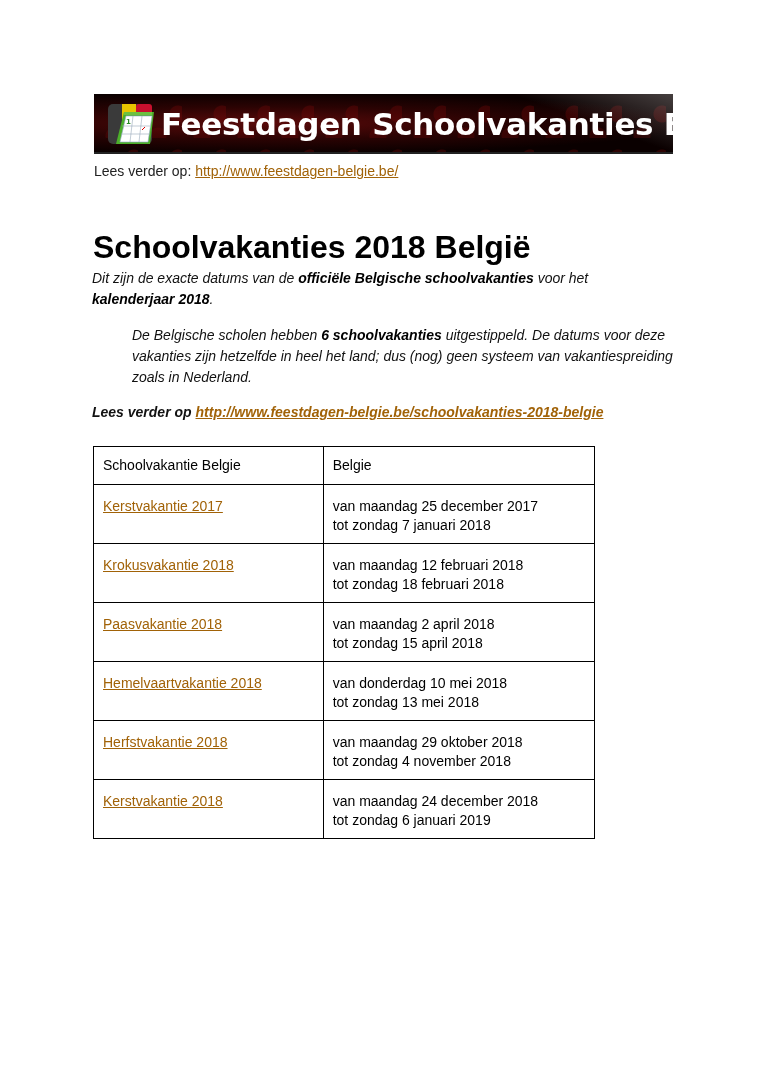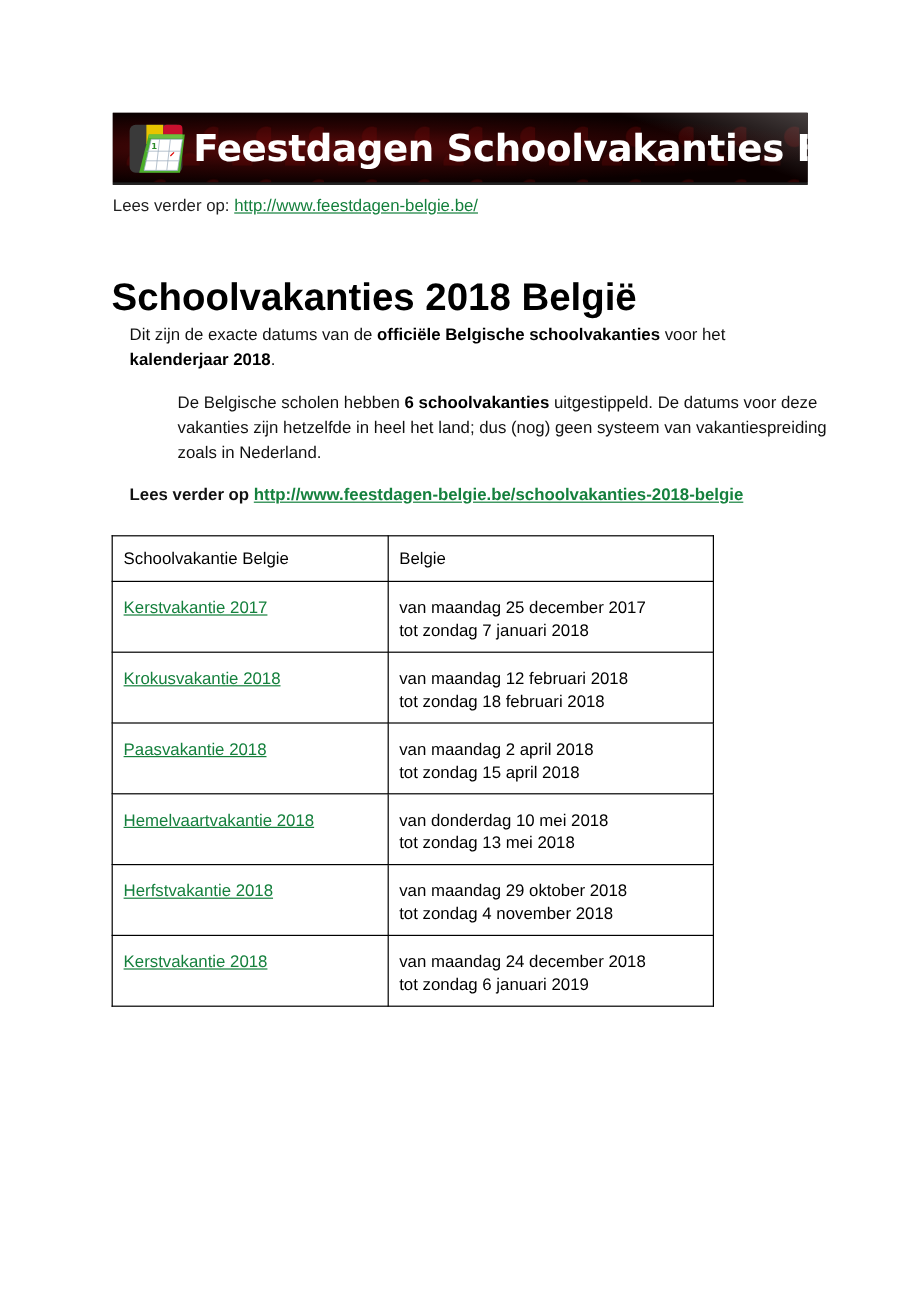--- a/index.html
+++ b/index.html
@@ -14,23 +14,23 @@
               radial-gradient(circle at 40px 20px, rgba(120,10,10,.6) 0 8px, transparent 9px),
               radial-gradient(circle at 20px 42px, rgba(120,10,10,.5) 0 8px, transparent 9px);
             background-size: 44px 44px; opacity: .55; }
   .banner::after { content: ""; position: absolute; right: 0; top: 0; bottom: 0; width: 200px;
             background: linear-gradient(200deg, rgba(180,180,180,.35) 0%, rgba(0,0,0,0) 45%); }
   .banner-icon { position: absolute; left: 12px; top: 6px; width: 52px; height: 50px; z-index: 2; }
   .banner-title { position: absolute; left: 67px; top: 12px; z-index: 2; color: #fff;
             font-family: "DejaVu Sans", sans-serif; font-weight: bold; font-size: 31px;
             letter-spacing: -0.3px; white-space: nowrap; }
   .lees1 { position: absolute; left: 94px; top: 163px; font-size: 14px; color: #222; }
-  a, .link { color: #15803d; text-decoration: underline; }
+  a, .link { color: #a16207; text-decoration: underline; }
   h1 { position: absolute; left: 93px; top: 229px; margin: 0; font-size: 32px; font-weight: bold; }
-  .p { position: absolute; left: 108px; font-size: 14px; line-height: 21px; width: 590px; color: #111; }
+  .p { position: absolute; left: 92px; font-size: 14px; line-height: 21px; width: 590px; color: #111; font-style: italic; }
   .p b { font-weight: bold; color: #000; }
   .p1 { top: 268px; }
   .p2 { top: 325px; margin-left: 40px; }
   .p3 { top: 402px; font-weight: bold; }
   table { position: absolute; left: 93px; top: 446px; border-collapse: collapse; width: 502px;
           font-size: 14px; }
   td { border: 1px solid #000; vertical-align: top; padding: 12px 9px 8px 9px; line-height: 19px; }
   td.c1 { width: 211px; }
   td.c2 { width: 253px; }
   tr.head td { height: 20px; padding-top: 9px; padding-bottom: 8px; }

